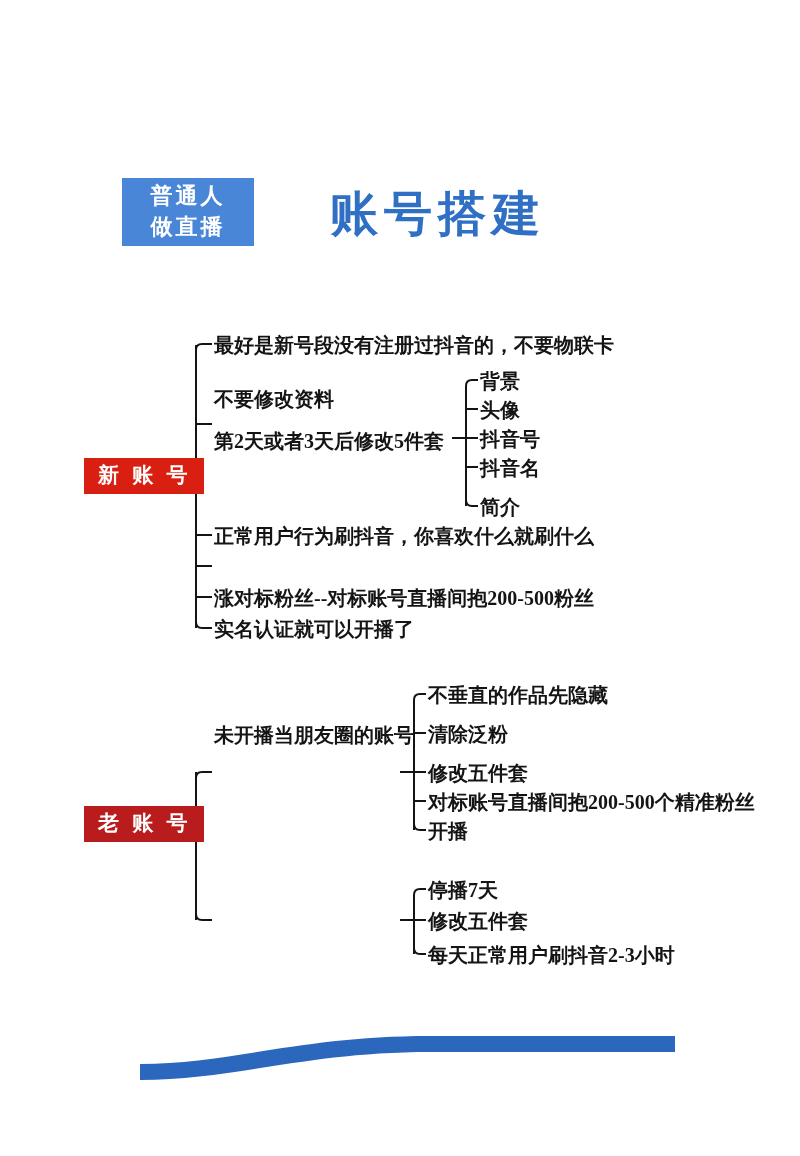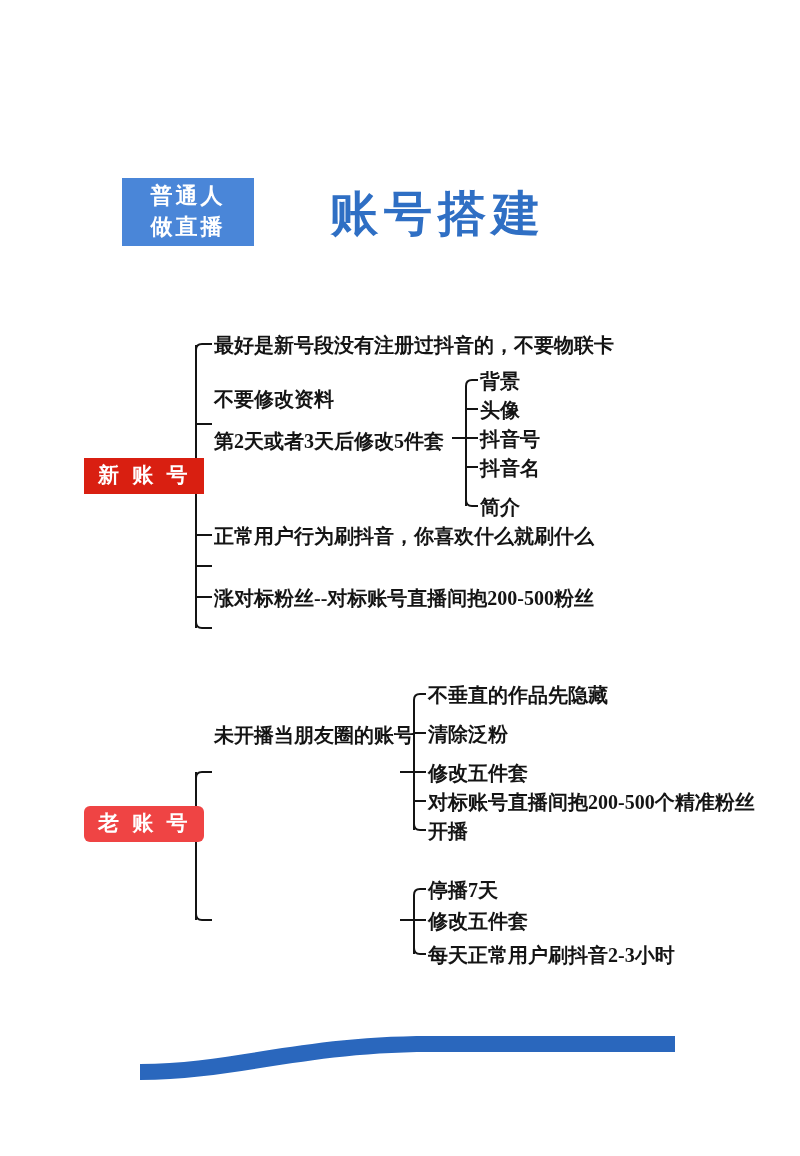--- a/index.html
+++ b/index.html
@@ -83,22 +83,21 @@
     white-space: nowrap;
   }
   .root-new {
     left: 84px;
     top: 458px;
     background: #d91f11;
   }
   .root-old {
     left: 84px;
     top: 806px;
-    background: #ef4444;
-    border-radius: 6px;
+    background: #b91c1c;
   }
 
   
   .node {
     position: absolute;
     color: #141414;
     font-size: 20px;
     line-height: 30px;
     white-space: nowrap;
     font-family: "Liberation Serif", "DejaVu Serif", serif;
@@ -171,20 +170,21 @@
   </svg>
 
   <div class="root-label root-new">新 账 号</div>
   <div class="root-label root-old">老 账 号</div>
 
   <div class="node" style="left:214px; top:330px;">最好是新号段没有注册过抖音的，不要物联卡</div>
   <div class="node" style="left:214px; top:384px;">不要修改资料</div>
   <div class="node" style="left:214px; top:426px;">第2天或者3天后修改5件套</div>
   <div class="node" style="left:214px; top:521px;">正常用户行为刷抖音，你喜欢什么就刷什么</div>
   <div class="node" style="left:214px; top:583px;">涨对标粉丝--对标账号直播间抱200-500粉丝</div>
+  <div class="node" style="left:214px; top:614px;">实名认证就可以开播了</div>
 
   <div class="node" style="left:480px; top:366px;">背景</div>
   <div class="node" style="left:480px; top:395px;">头像</div>
   <div class="node" style="left:480px; top:424px;">抖音号</div>
   <div class="node" style="left:480px; top:453px;">抖音名</div>
   <div class="node" style="left:480px; top:492px;">简介</div>
 
   <div class="node" style="left:214px; top:720px;">未开播当朋友圈的账号</div>
 
   <div class="node" style="left:428px; top:680px;">不垂直的作品先隐藏</div>

